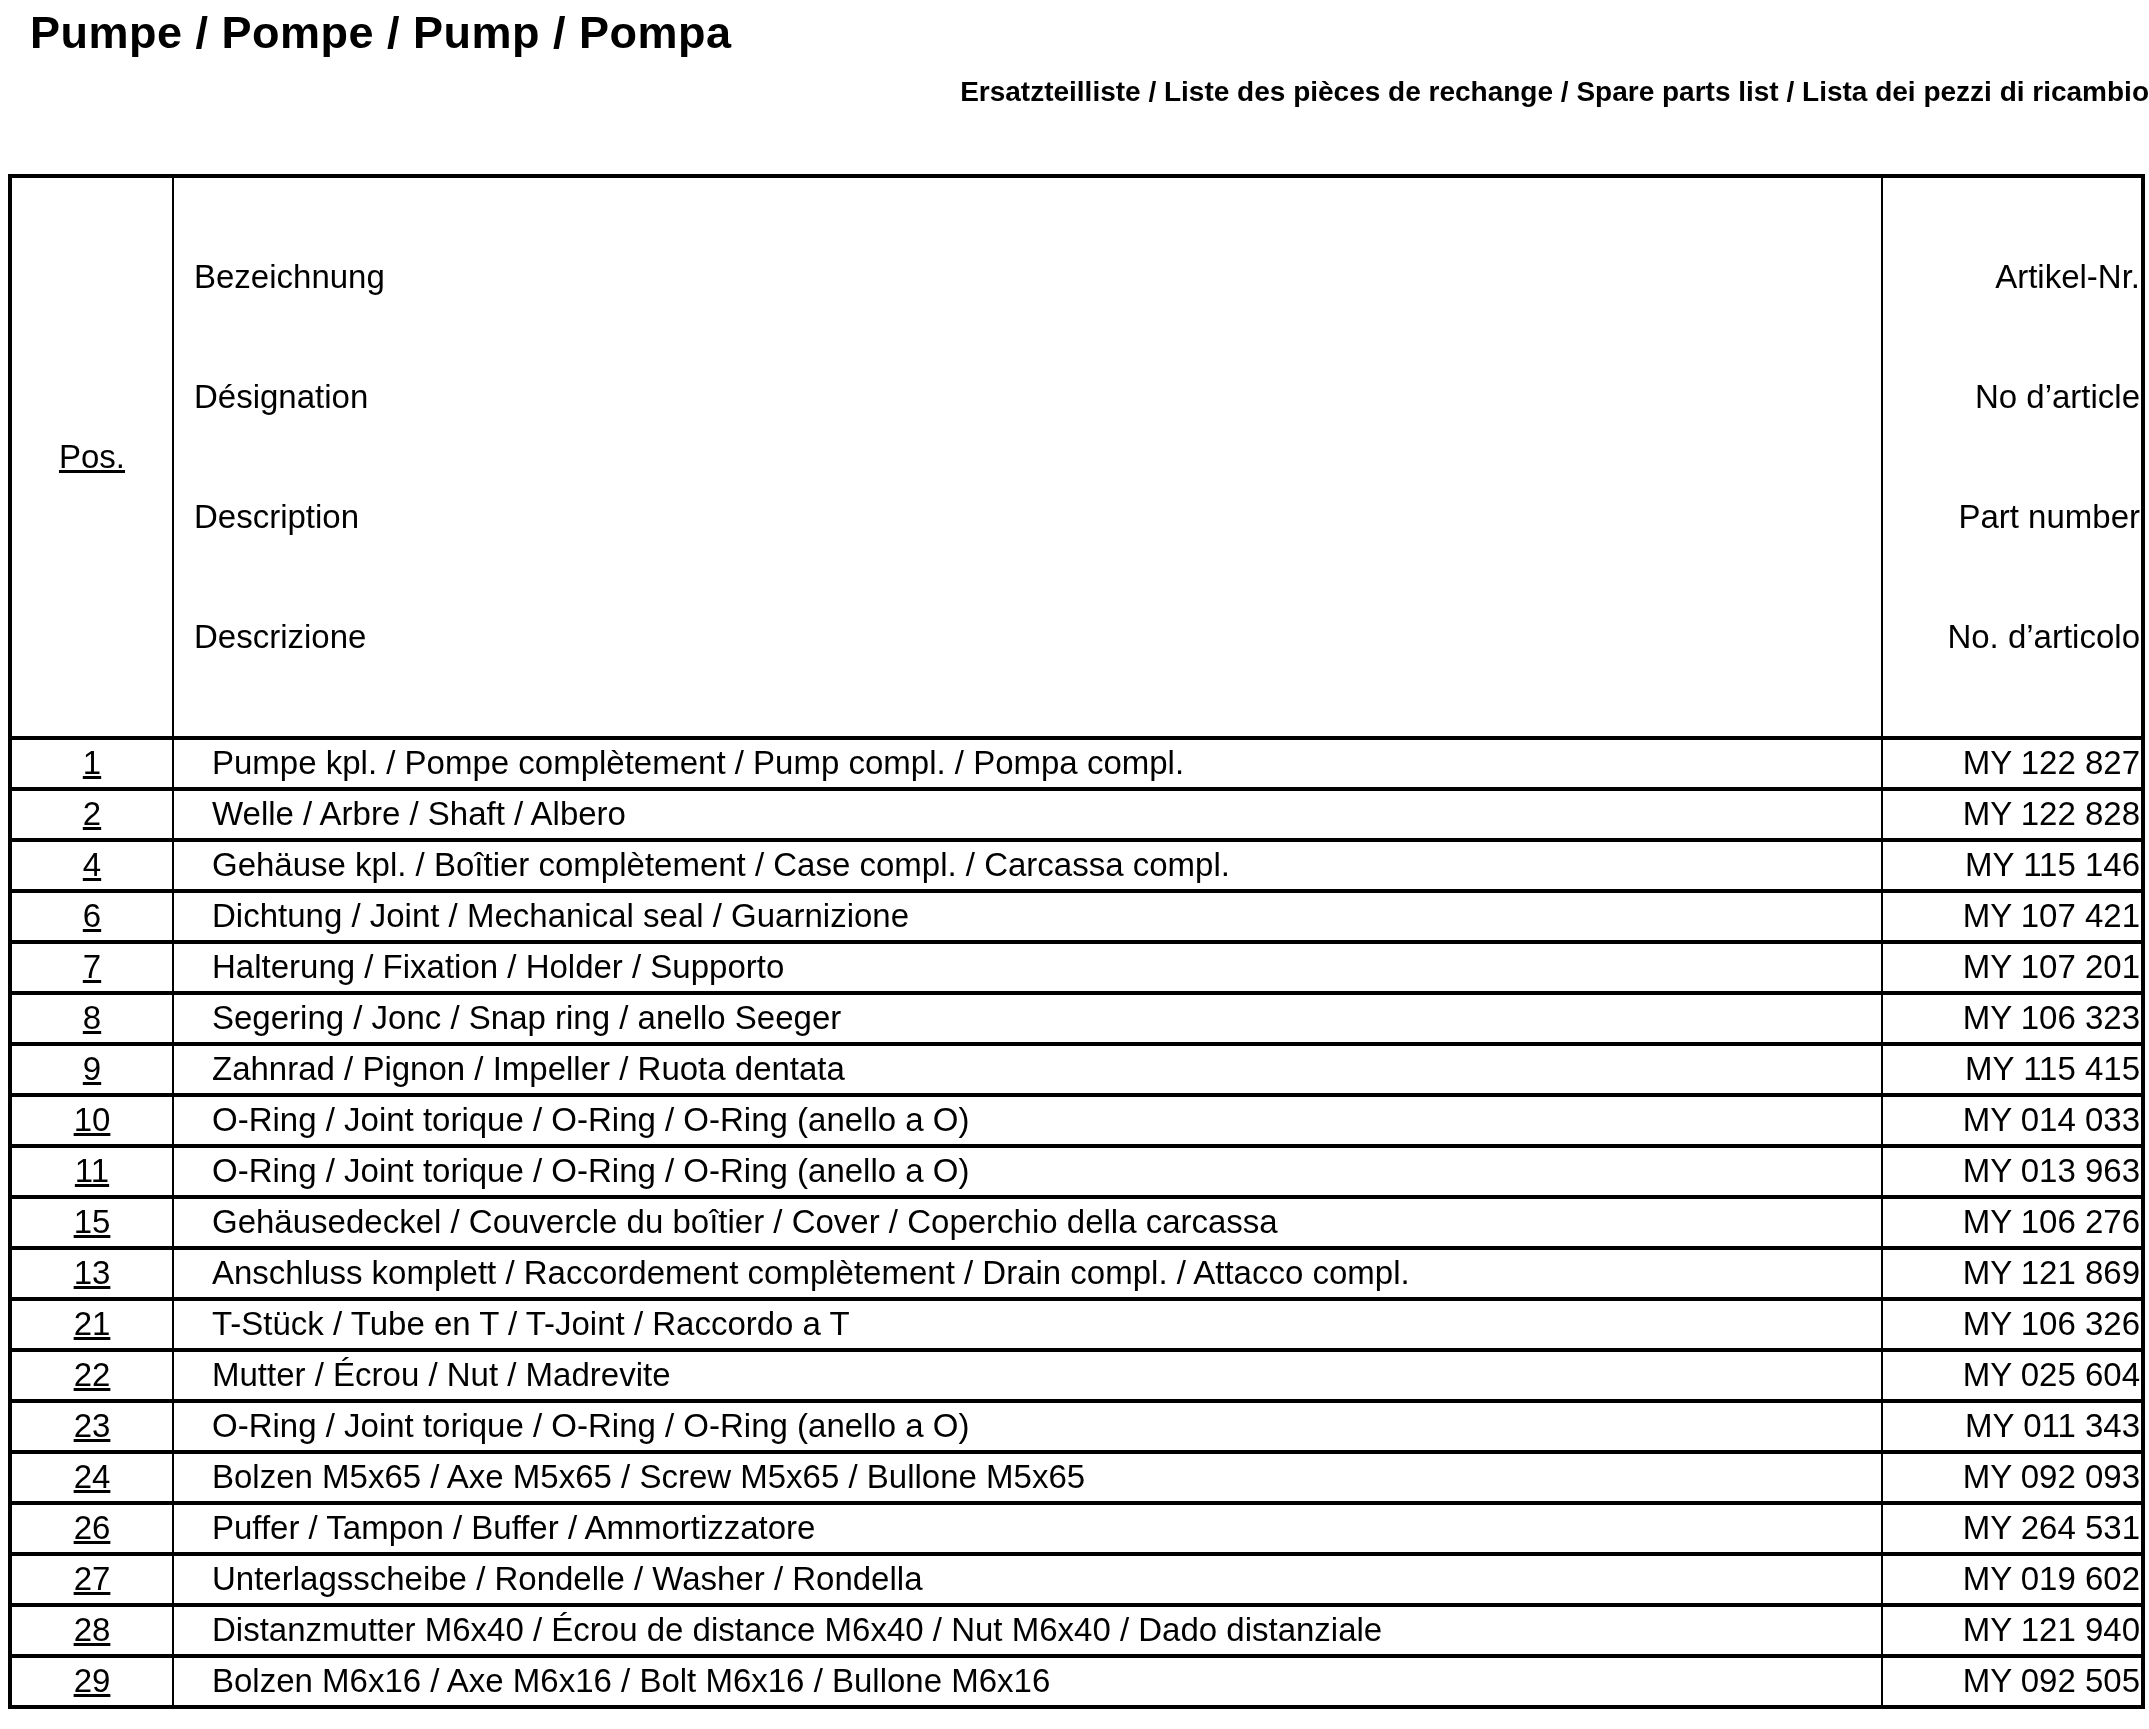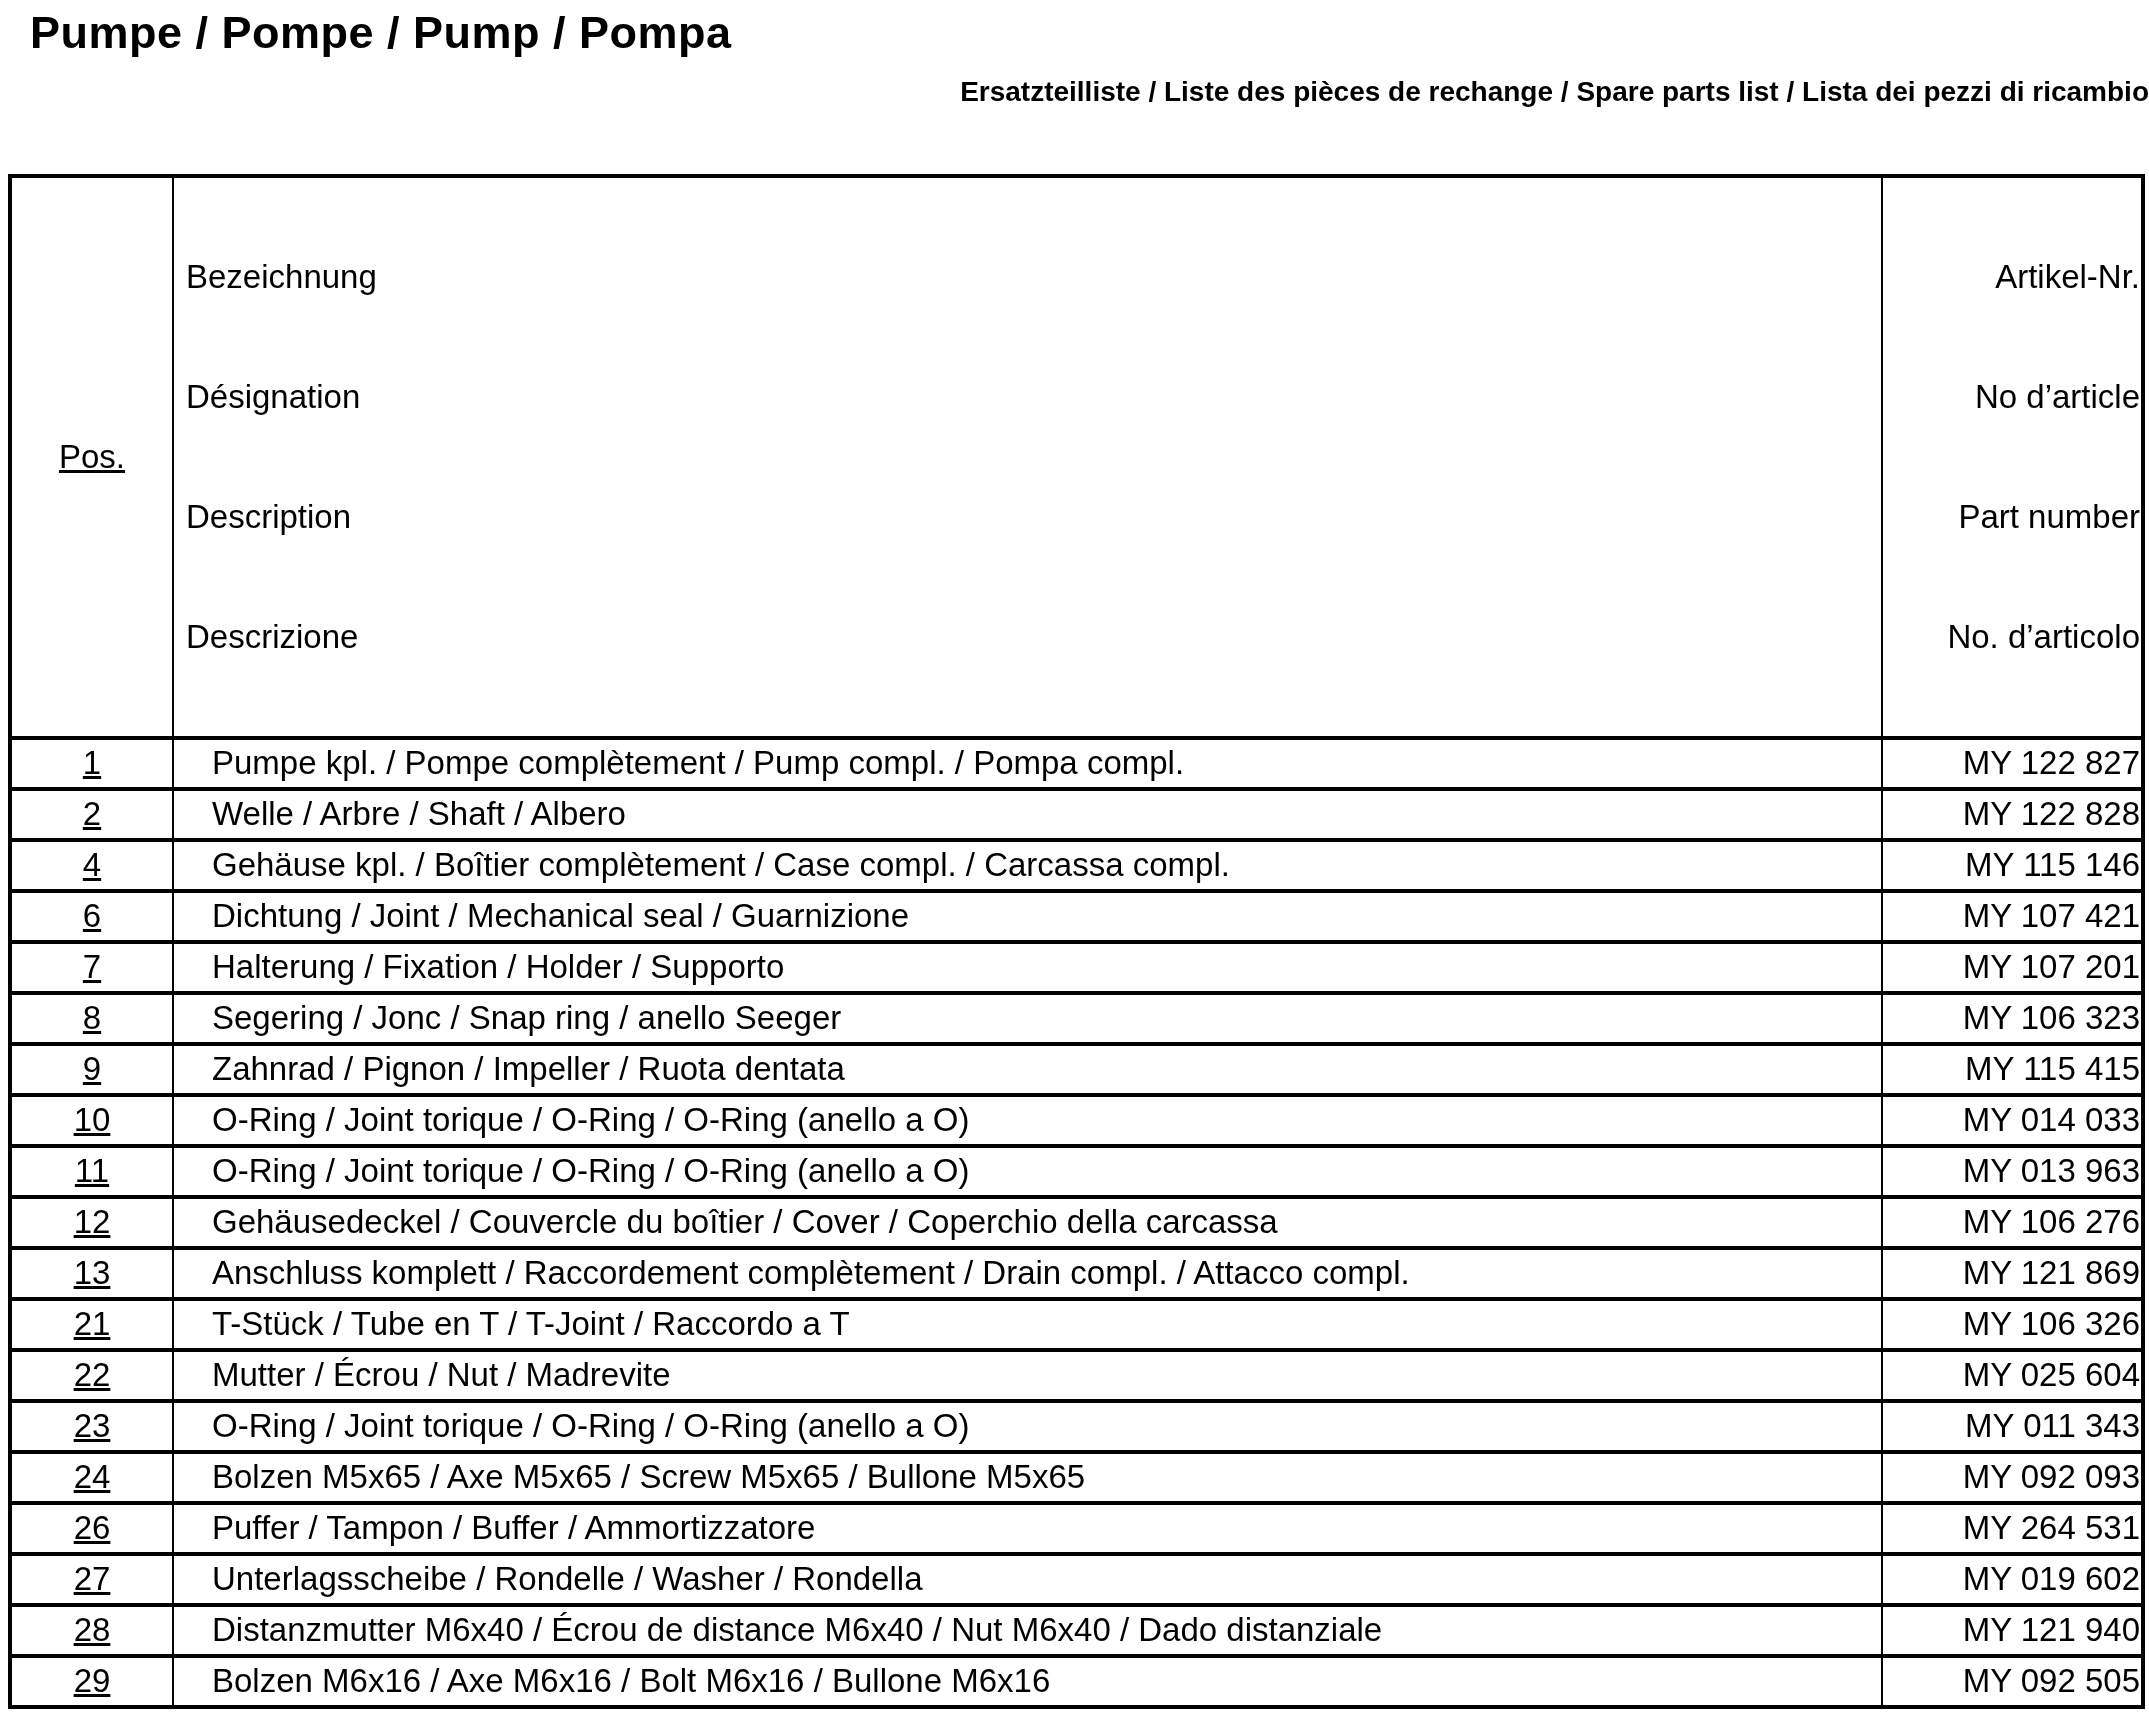--- a/index.html
+++ b/index.html
@@ -46,21 +46,21 @@
     font-weight: normal;
     vertical-align: middle;
     overflow: hidden;
   }
   thead th { height: 175px; }
   .h-line { line-height: 44px; white-space: pre; }
   .cell-pos  { text-align: center; text-decoration: underline; }
   .cell-desc { text-align: left; padding-left: 38px; white-space: pre; }
   .cell-part { text-align: right; white-space: pre; }
   tbody td { height: 45px; }
-  thead .cell-desc { padding-left: 12px; }
+  thead .cell-desc { padding-left: 20px; }
 </style>
 </head>
 <body>
 
 <h1 class="page-title">Pumpe / Pompe / Pump / Pompa</h1>
 <h2 class="page-subtitle">Ersatzteilliste / Liste des pièces de rechange / Spare parts list / Lista dei pezzi di ricambio</h2>
 
 <table class="parts-table">
   <colgroup>
     <col class="c-pos">
@@ -124,21 +124,21 @@
         <td class="cell-pos">10</td>
         <td class="cell-desc">O-Ring / Joint torique / O-Ring / O-Ring (anello a O)</td>
         <td class="cell-part">MY 014 033</td>
       </tr>
       <tr>
         <td class="cell-pos">11</td>
         <td class="cell-desc">O-Ring / Joint torique / O-Ring / O-Ring (anello a O)</td>
         <td class="cell-part">MY 013 963</td>
       </tr>
       <tr>
-        <td class="cell-pos">12</td>
+        <td class="cell-pos">15</td>
         <td class="cell-desc">Gehäusedeckel / Couvercle du boîtier / Cover / Coperchio della carcassa</td>
         <td class="cell-part">MY 106 276</td>
       </tr>
       <tr>
         <td class="cell-pos">13</td>
         <td class="cell-desc">Anschluss komplett / Raccordement complètement / Drain compl. / Attacco compl.</td>
         <td class="cell-part">MY 121 869</td>
       </tr>
       <tr>
         <td class="cell-pos">21</td>

